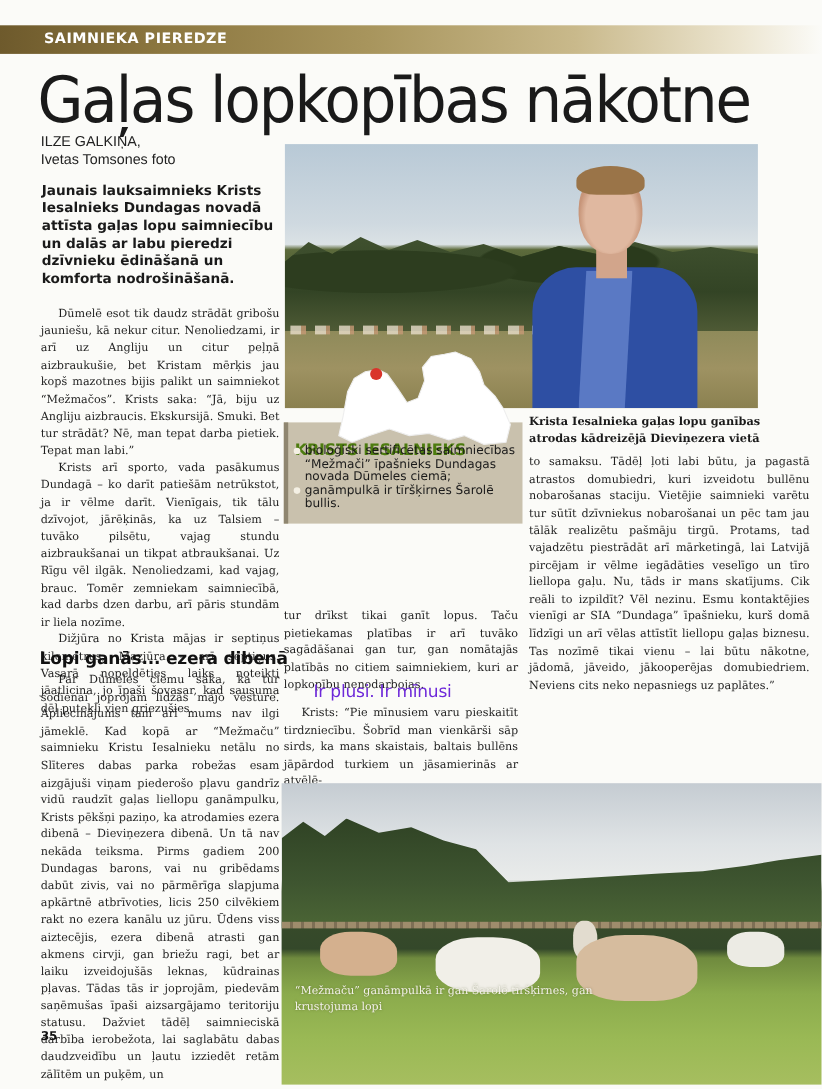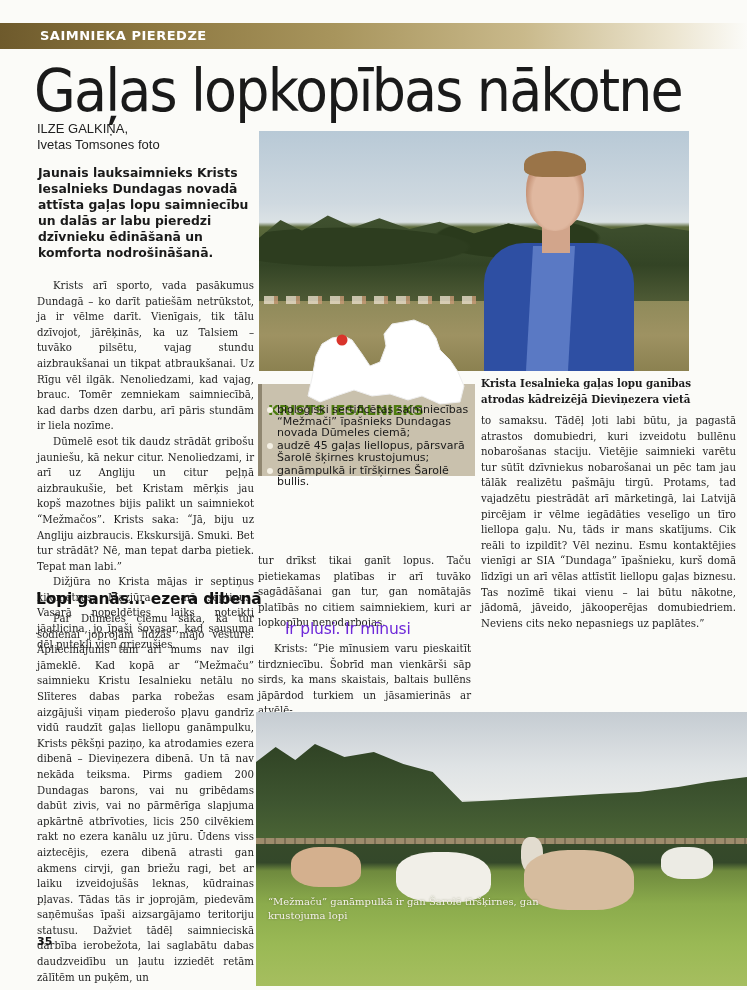--- a/index.html
+++ b/index.html
@@ -172,22 +172,22 @@
 
 <div class="abs title">Gaļas lopkopības nākotne</div>
 <div class="abs byline">
   <div>ILZE GALKIŅA,</div>
   <div>Ivetas Tomsones foto</div>
 </div>
 
 <div class="abs lead">Jaunais lauksaimnieks Krists Iesalnieks Dundagas novadā attīsta gaļas lopu saimniecību un dalās ar labu pieredzi dzīvnieku ēdināšanā un komforta nodrošināšanā.</div>
 
 <div class="abs body-col col1a">
+  <p>Dūmelē esot tik daudz strādāt gribošu jauniešu, kā nekur citur. Nenoliedzami, ir arī uz Angliju un citur peļņā aizbraukušie, bet Kristam mērķis jau kopš mazotnes bijis palikt un saimniekot “Mežmačos”. Krists saka: “Jā, biju uz Angliju aizbraucis. Ekskursijā. Smuki. Bet tur strādāt? Nē, man tepat darba pietiek. Tepat man labi.”</p>
   <p>Krists arī sporto, vada pasākumus Dundagā – ko darīt patiešām netrūkstot, ja ir vēlme darīt. Vienīgais, tik tālu dzīvojot, jārēķinās, ka uz Talsiem – tuvāko pilsētu, vajag stundu aizbraukšanai un tikpat atbraukšanai. Uz Rīgu vēl ilgāk. Nenoliedzami, kad vajag, brauc. Tomēr zemniekam saimniecībā, kad darbs dzen darbu, arī pāris stundām ir liela nozīme.</p>
-  <p>Dūmelē esot tik daudz strādāt gribošu jauniešu, kā nekur citur. Nenoliedzami, ir arī uz Angliju un citur peļņā aizbraukušie, bet Kristam mērķis jau kopš mazotnes bijis palikt un saimniekot “Mežmačos”. Krists saka: “Jā, biju uz Angliju aizbraucis. Ekskursijā. Smuki. Bet tur strādāt? Nē, man tepat darba pietiek. Tepat man labi.”</p>
   <p>Dižjūra no Krista mājas ir septiņus kilometrus, Mazjūra – arī septiņus. Vasarā nopeldēties laiks noteikti jāatlicina, jo īpaši šovasar, kad sausuma dēļ putekļi vien griezušies.</p>
 </div>
 
 <div class="abs sub1">Lopi ganās... ezera dibenā</div>
 
 <div class="abs body-col col1b">
   <p>Par Dūmeles ciemu saka, ka tur šodienai joprojām līdzās mājo vēsture. Apliecinājums tam arī mums nav ilgi jāmeklē. Kad kopā ar “Mežmaču” saimnieku Kristu Iesalnieku netālu no Slīteres dabas parka robežas esam aizgājuši viņam piederošo pļavu gandrīz vidū raudzīt gaļas liellopu ganāmpulku, Krists pēkšņi paziņo, ka atrodamies ezera dibenā – Dieviņezera dibenā. Un tā nav nekāda teiksma. Pirms gadiem 200 Dundagas barons, vai nu gribēdams dabūt zivis, vai no pārmērīga slapjuma apkārtnē atbrīvoties, licis 250 cilvēkiem rakt no ezera kanālu uz jūru. Ūdens viss aiztecējis, ezera dibenā atrasti gan akmens cirvji, gan briežu ragi, bet ar laiku izveidojušās leknas, kūdrainas pļavas. Tādas tās ir joprojām, piedevām saņēmušas īpaši aizsargājamo teritoriju statusu. Dažviet tādēļ saimnieciskā darbība ierobežota, lai saglabātu dabas daudzveidību un ļautu izziedēt retām zālītēm un puķēm, un</p>
 </div>
 
 <div class="abs page-num">35</div>
@@ -211,21 +211,20 @@
 <div class="abs map">
   <svg viewBox="0 0 170 90">
     <path d="M8 80 L12 62 L16 40 L22 28 L32 22 L44 20 L52 24 L62 38 L70 50 L80 46 L86 30 L84 18 L92 8 L104 6 L114 4 L128 10 L136 22 L140 34 L150 44 L158 56 L164 70 L160 86 L140 88 L122 80 L108 84 L90 78 L72 80 L54 74 L36 80 L20 86 Z" fill="#ffffff" stroke="#eeeeee" stroke-width="1"></path>
     <circle cx="42" cy="24" r="5.5" fill="#d9342b"></circle>
   </svg>
 </div>
 
 <div class="abs infobox-title">KRISTS IESALNIEKS</div>
 <ul class="abs infobox-list">
   <li>bioloģiski sertificētas saimniecības “Mežmači” īpašnieks Dundagas novada Dūmeles ciemā;</li>
-  <li>audzē 45 gaļas liellopus, pārsvarā Šarolē šķirnes krustojumus;</li>
   <li>ganāmpulkā ir tīršķirnes Šarolē bullis.</li>
 </ul>
 
 <div class="abs body-col col2a">
   <p class="noindent">tur drīkst tikai ganīt lopus. Taču pietiekamas platības ir arī tuvāko sagādāšanai gan tur, gan nomātajās platībās no citiem saimniekiem, kuri ar lopkopību nenodarbojas.</p>
 </div>
 <div class="abs sub2">Ir plusi. Ir mīnusi</div>
 <div class="abs body-col col2b">
   <p>Krists: “Pie mīnusiem varu pieskaitīt tirdzniecību. Šobrīd man vienkārši sāp sirds, ka mans skaistais, baltais bullēns jāpārdod turkiem un jāsamierinās ar atvēlē-</p>
 </div>

